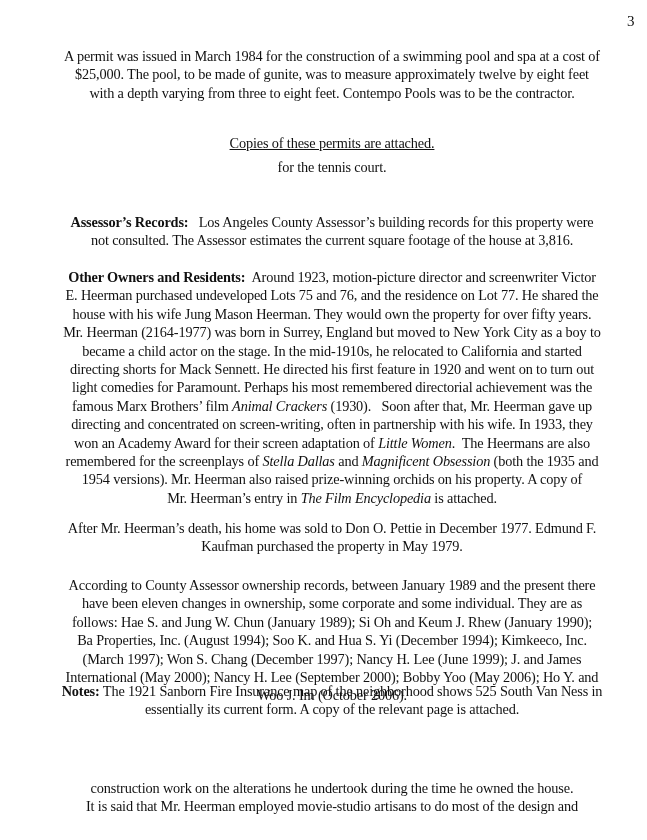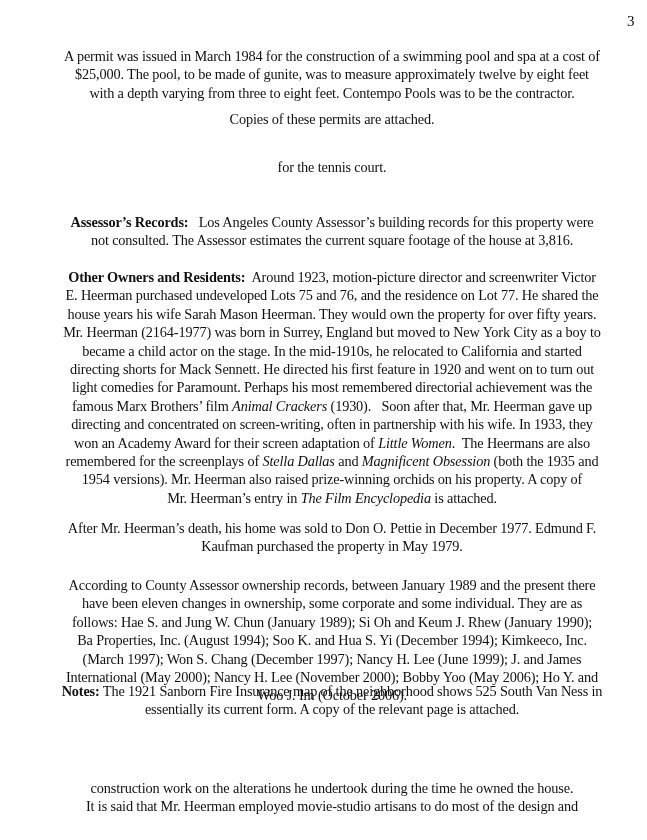--- a/index.html
+++ b/index.html
@@ -28,37 +28,37 @@
 <div>
 
   <div class="page-num">3</div>
 
   <div class="para" style="top:47px;">
     <span class="line">A permit was issued in March 1984 for the construction of a swimming pool and spa at a cost of</span>
     <span class="line">$25,000.  The pool, to be made of gunite, was to measure approximately twelve by eight feet</span>
     <span class="line">with a depth varying from three to eight feet.  Contempo Pools was to be the contractor.</span>
   </div>
 
-  <div class="para" style="top:110px;">
+  <div class="para" style="top:134px;text-decoration:underline;">
     <span class="line">Copies of these permits are attached.</span>
   </div>
 
   <div class="para" style="top:158px;">
     <span class="line">for the tennis court.</span>
   </div>
 
   <div class="para" style="top:213px;">
     <span class="line"><b>Assessor’s Records:</b><span style="white-space:pre;">   Los Angeles County Assessor’s building records for this property were</span></span>
     <span class="line">not consulted.  The Assessor estimates the current square footage of the house at 3,816.</span>
   </div>
 
   <div class="para" style="top:268px;">
     <span class="line"><b>Other Owners and Residents:</b><span style="white-space:pre;">  Around 1923, motion-picture director and screenwriter Victor</span></span>
     <span class="line">E. Heerman purchased undeveloped Lots 75 and 76, and the residence on Lot 77.  He shared the</span>
-    <span class="line">house years his wife Sarah Mason Heerman.  They would own the property for over fifty years.</span>
+    <span class="line">house with his wife Jung Mason Heerman.  They would own the property for over fifty years.</span>
     <span class="line">Mr. Heerman (2164-1977) was born in Surrey, England but moved to New York City as a boy to</span>
     <span class="line">became a child actor on the stage.  In the mid-1910s, he relocated to California and started</span>
     <span class="line">directing shorts for Mack Sennett.  He directed his first feature in 1920 and went on to turn out</span>
     <span class="line">light comedies for Paramount.  Perhaps his most remembered directorial achievement was the</span>
     <span class="line" style="white-space:pre;"><span>famous Marx Brothers’ film </span><i>Animal Crackers</i><span> (1930).   Soon after that, Mr. Heerman gave up</span></span>
     <span class="line">directing and concentrated on screen-writing, often in partnership with his wife. In 1933, they</span>
     <span class="line" style="white-space:pre;"><span>won an Academy Award for their screen adaptation of </span><i>Little Women</i><span>.  The Heermans are also</span></span>
     <span class="line" style="white-space:pre;"><span>remembered for the screenplays of </span><i>Stella Dallas</i><span> and </span><i>Magnificent Obsession</i><span> (both the 1935 and</span></span>
     <span class="line">1954 versions).  Mr. Heerman also raised prize-winning orchids on his property.  A copy of</span>
     <span class="line" style="white-space:pre;"><span>Mr. Heerman’s entry in </span><i>The Film Encyclopedia</i><span> is attached.</span></span>
@@ -68,21 +68,21 @@
     <span class="line">After Mr. Heerman’s death, his home was sold to Don O. Pettie in December 1977.  Edmund F.</span>
     <span class="line">Kaufman purchased the property in May 1979.</span>
   </div>
 
   <div class="para" style="top:576px;">
     <span class="line">According to County Assessor ownership records, between January 1989 and the present there</span>
     <span class="line">have been eleven changes in ownership, some corporate and some individual.  They are as</span>
     <span class="line">follows: Hae S. and Jung W. Chun (January 1989); Si Oh and Keum J. Rhew (January 1990);</span>
     <span class="line">Ba Properties, Inc. (August 1994); Soo K. and Hua S. Yi (December 1994); Kimkeeco, Inc.</span>
     <span class="line">(March 1997); Won S. Chang (December 1997); Nancy H. Lee (June 1999); J. and James</span>
-    <span class="line">International (May 2000); Nancy H. Lee (November 2000); Bobby Yoo (May 2006); Ho Y. and</span>
+    <span class="line">International (May 2000); Nancy H. Lee (September 2000); Bobby Yoo (May 2006); Ho Y. and</span>
     <span class="line">Woo J. Im (October 2006).</span>
   </div>
 
   <div class="para" style="top:682px;">
     <span class="line"><b>Notes:</b><span style="white-space:pre;"> The 1921 Sanborn Fire Insurance map of the neighborhood shows 525 South Van Ness in</span></span>
     <span class="line">essentially its current form. A copy of the relevant page is attached.</span>
   </div>
 
   <div class="para" style="top:779px;">
     <span class="line">construction work on the alterations he undertook during the time he owned the house.</span>

